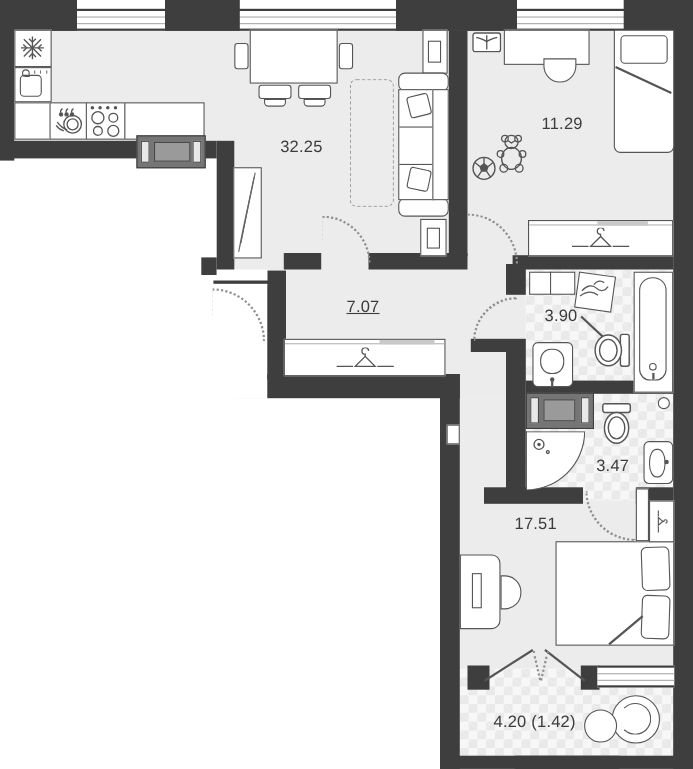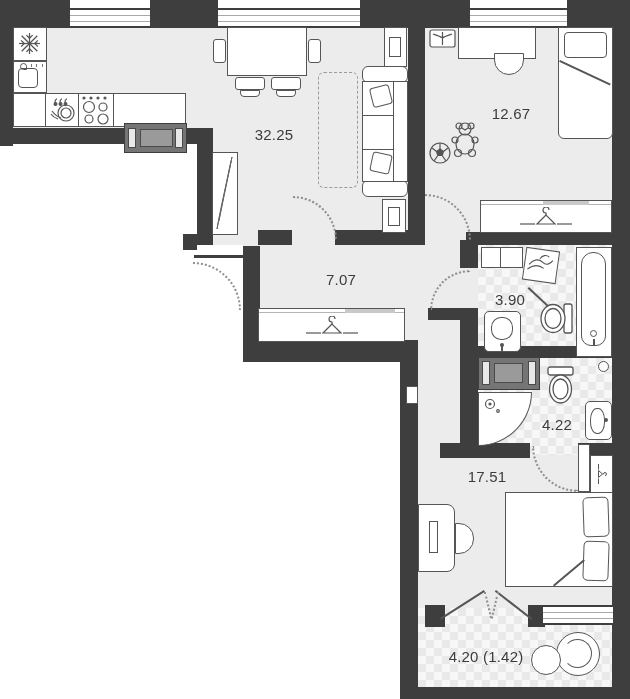--- a/index.html
+++ b/index.html
@@ -296,20 +296,20 @@
   <div class="arc" style="left:425px;top:194px;width:46px;height:46px;border-top:2px dotted #8f8f8f;border-right:2px dotted #8f8f8f;border-top-right-radius:100% 100%;"></div>
   <div class="arc" style="left:430px;top:270px;width:40px;height:40px;border-top:2px dotted #8f8f8f;border-left:2px dotted #8f8f8f;border-top-left-radius:100% 100%;"></div>
   <div class="arc" style="left:532px;top:446px;width:46px;height:46px;border-bottom:2px dotted #8f8f8f;border-left:2px dotted #8f8f8f;border-bottom-left-radius:100% 100%;"></div>
   <div class="fw" style="left:578px;top:444px;width:12px;height:48px;border-width:1.2px;"></div>
   <div class="ln" style="left:440px;top:618px;width:52px;transform:rotate(-32.5deg);"></div>
   <div class="ln" style="left:496px;top:590px;width:46px;transform:rotate(37.9deg);"></div>
   <div class="dln" style="left:484px;top:592px;height:27px;transform:rotate(-13deg);"></div>
   <div class="dln" style="left:497px;top:592px;height:27px;transform:rotate(13deg);"></div>
 
   <div class="lb" style="left:274px;top:134px;">32.25</div>
-  <div class="lb" style="left:511px;top:113px;">12.67</div>
-  <div class="lb" style="left:341px;top:279px;">7.07</div>
-  <div class="lb" style="left:510px;top:299px;">3.90</div>
-  <div class="lb" style="left:557px;top:424px;">4.22</div>
+  <div class="lb" style="left:511px;top:113px;">11.29</div>
+  <div class="lb" style="left:330px;top:279px;text-decoration:underline;">7.07</div>
+  <div class="lb" style="left:510px;top:287px;">3.90</div>
+  <div class="lb" style="left:557px;top:424px;">3.47</div>
   <div class="lb" style="left:487px;top:476px;">17.51</div>
   <div class="lb" style="left:486px;top:656px;">4.20 (1.42)</div>
 
 </div>
 
 </body></html>

